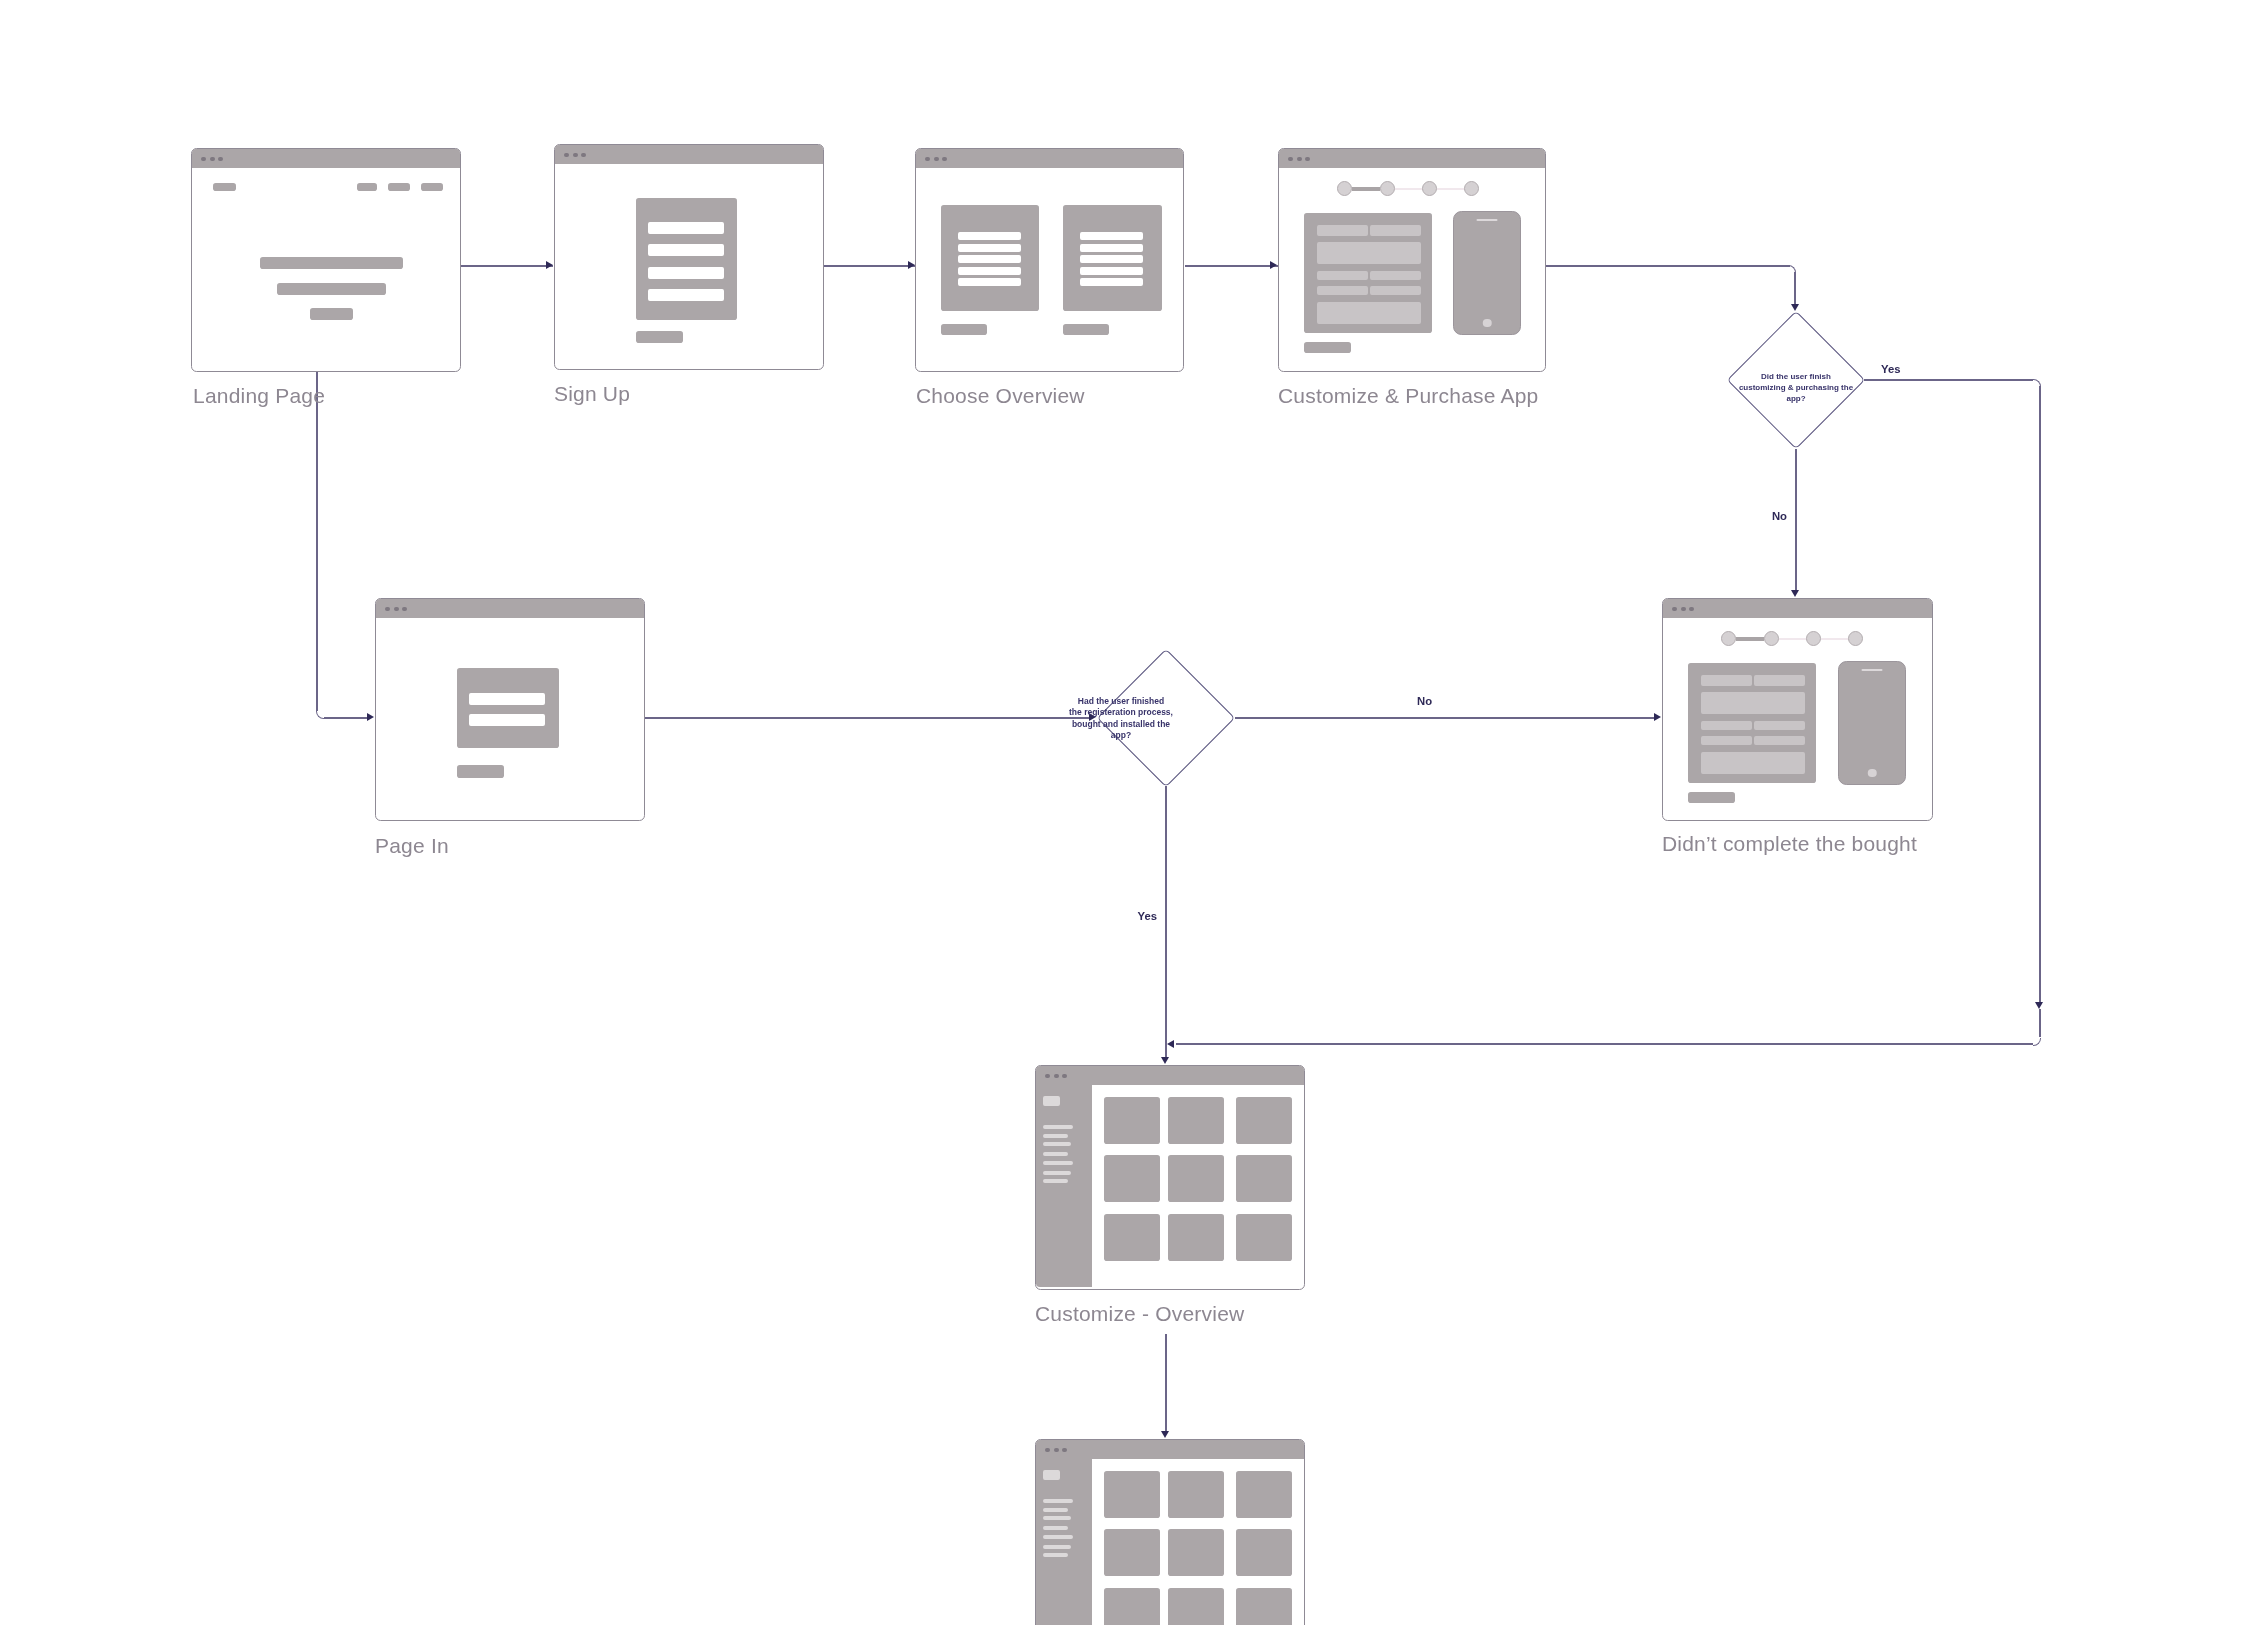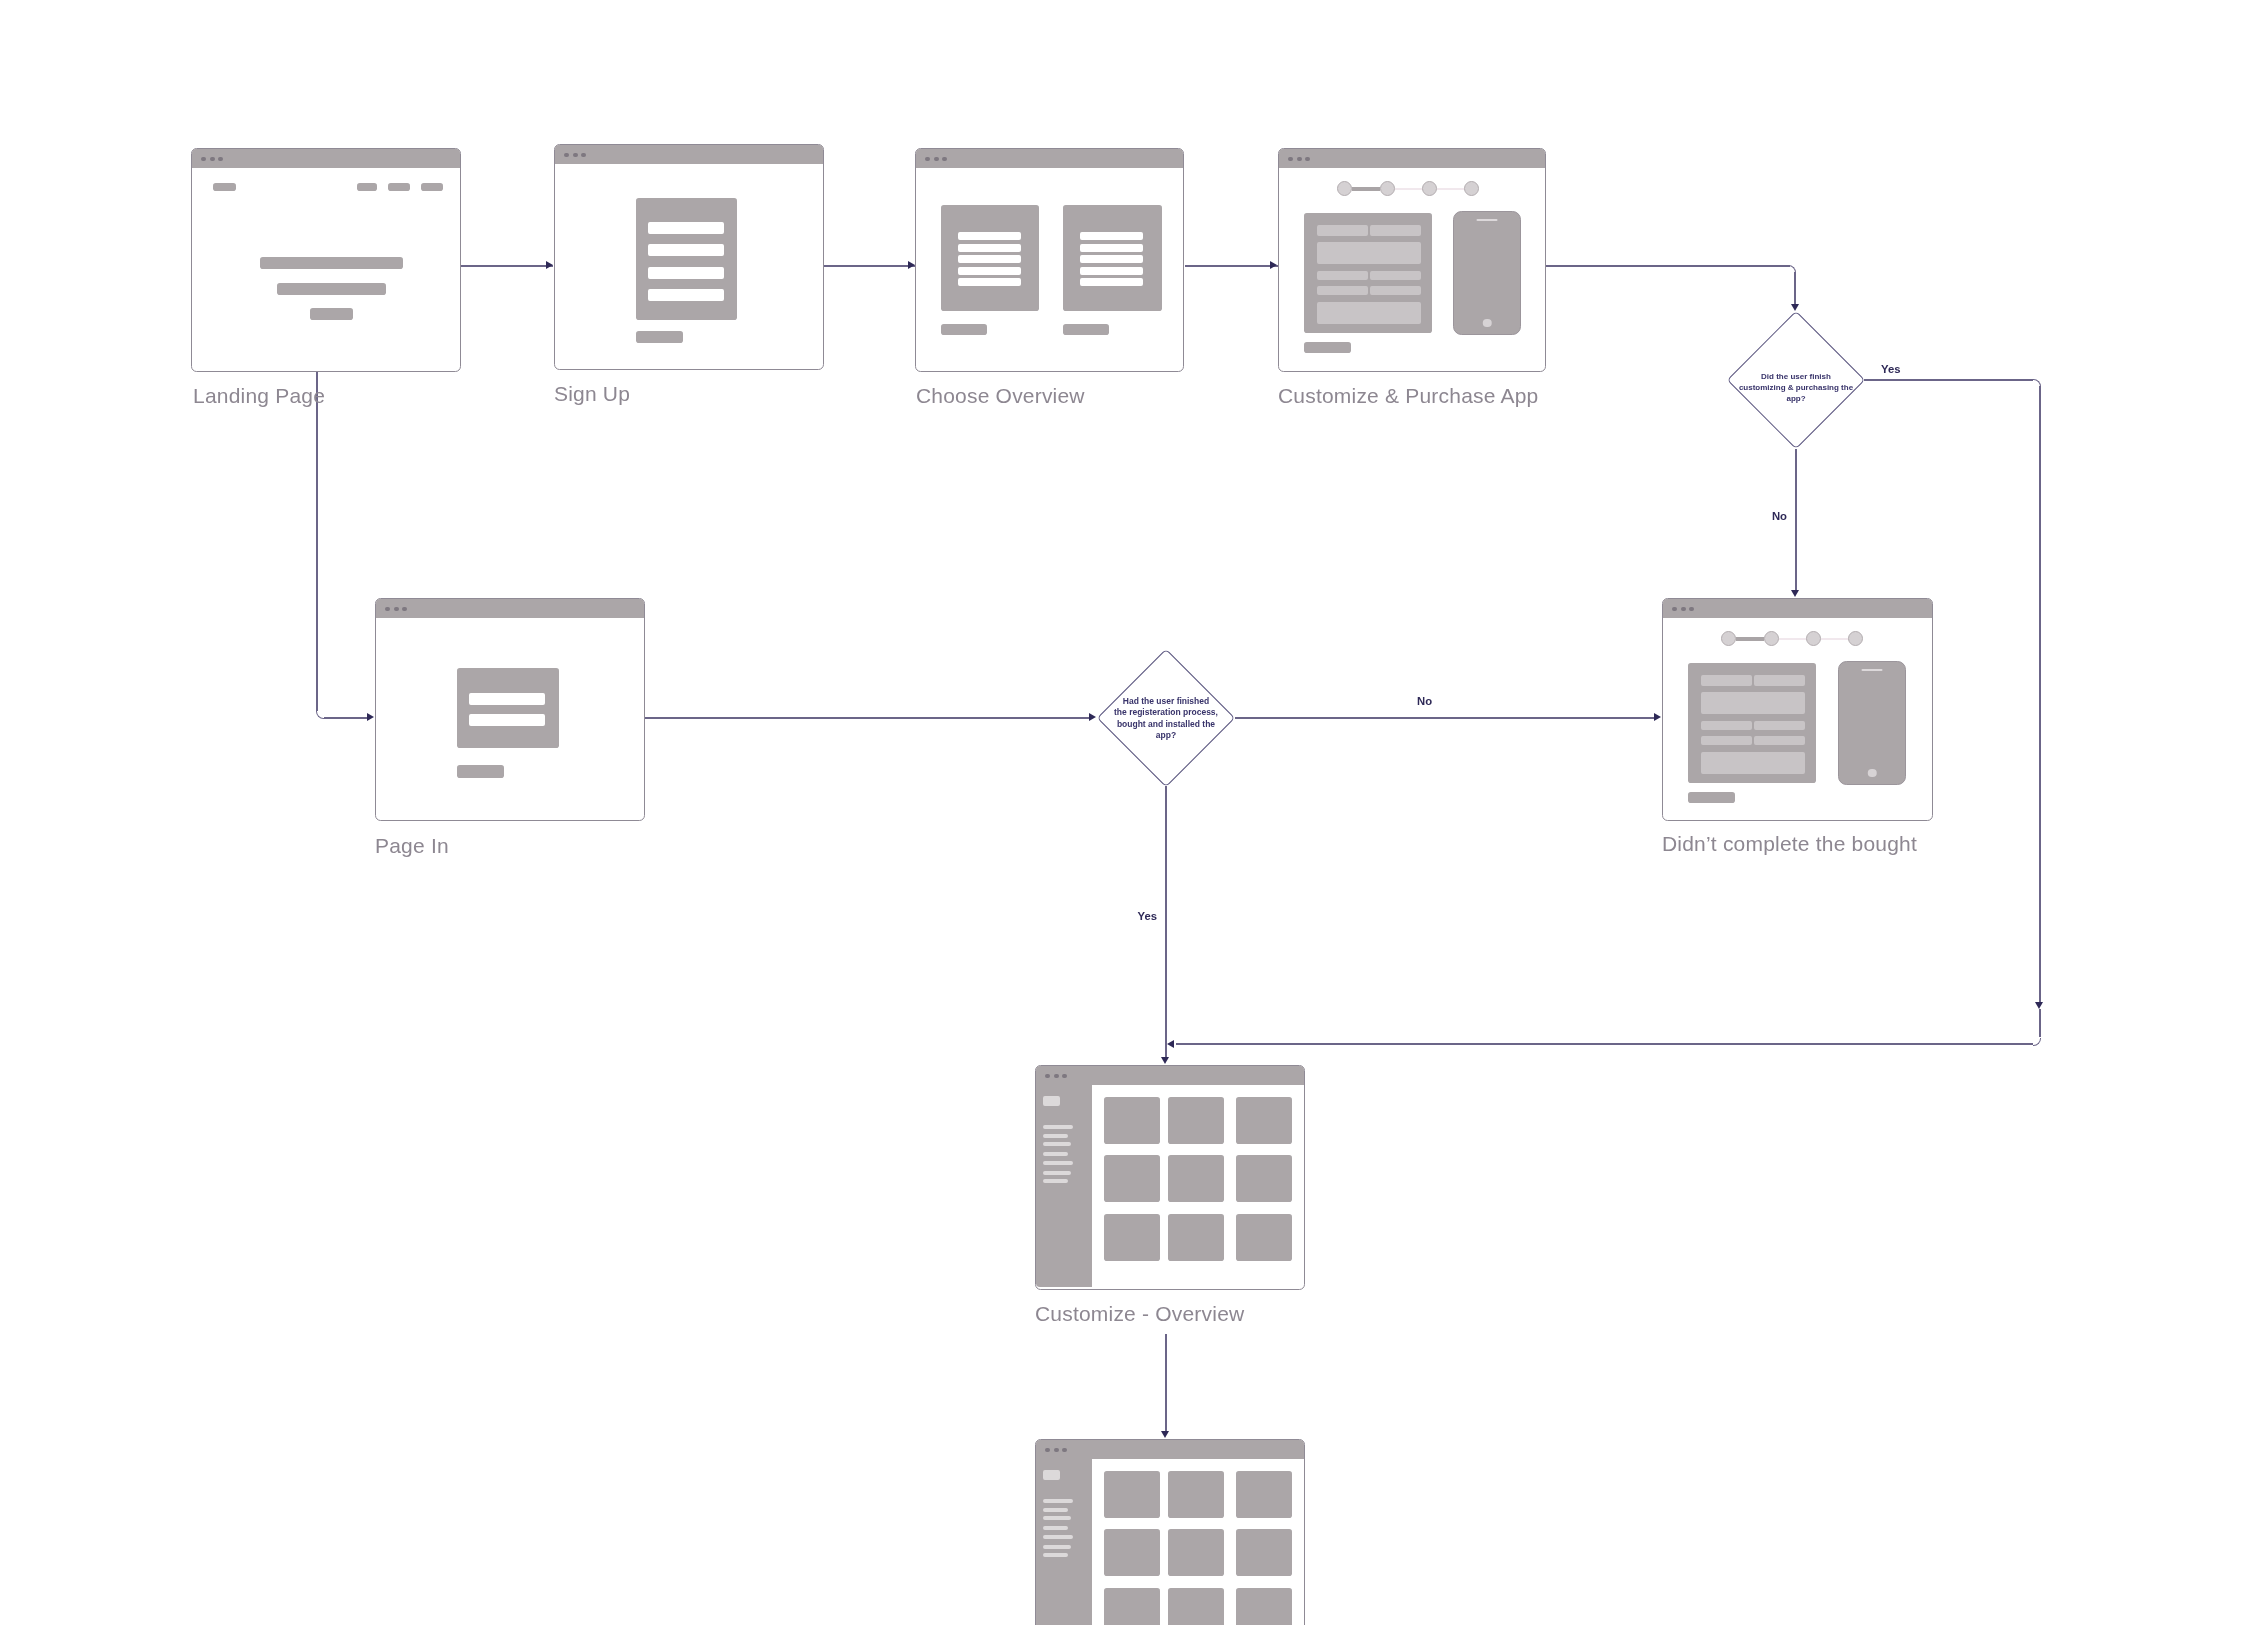--- a/index.html
+++ b/index.html
@@ -223,21 +223,21 @@
     </div>
     <div class="blk" style="left:81px;top:69px;width:102px;height:80px;">
       <div class="wht" style="left:12.2px;top:24.5px;width:76px;height:12.2px;"></div>
       <div class="wht" style="left:12.2px;top:46px;width:76px;height:12.2px;"></div>
     </div>
     <div class="blk" style="left:81px;top:166px;width:47px;height:13px;"></div>
   </div>
   <div class="node-label" style="left:375px;top:834px;">Page In</div>
 
   <div class="diamond" style="left:1117px;top:669px;"></div>
-  <div class="diamond-text dt2" style="left:1100px;top:696px;width:132px;">Had the user finished
+  <div class="diamond-text dt2" style="left:1055px;top:696px;width:132px;">Had the user finished
 the registeration process,
 bought and installed the
 app?</div>
 
   <div class="window" style="left:1662px;top:598px;width:271px;height:223px;">
     <div class="titlebar">
       <span class="dot" style="left:9.4px;"></span>
       <span class="dot" style="left:18px;"></span>
       <span class="dot" style="left:26px;"></span>
     </div>

